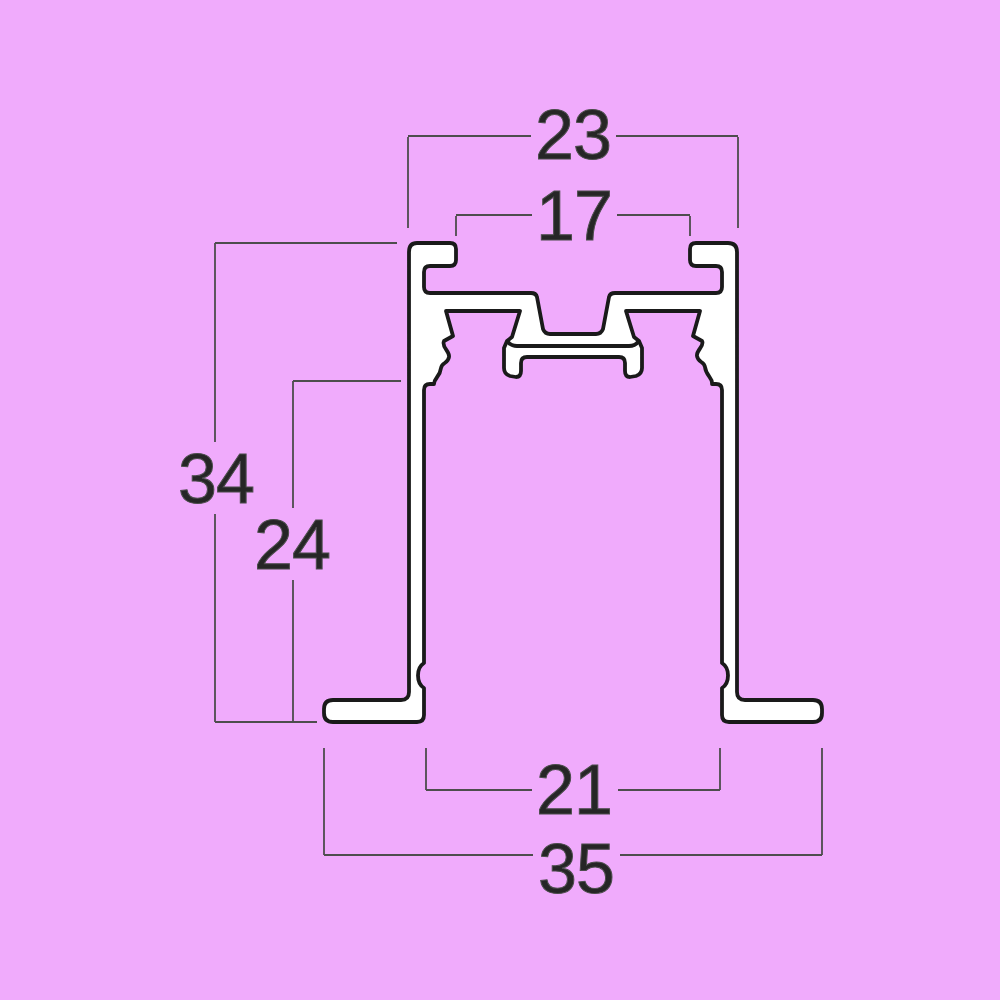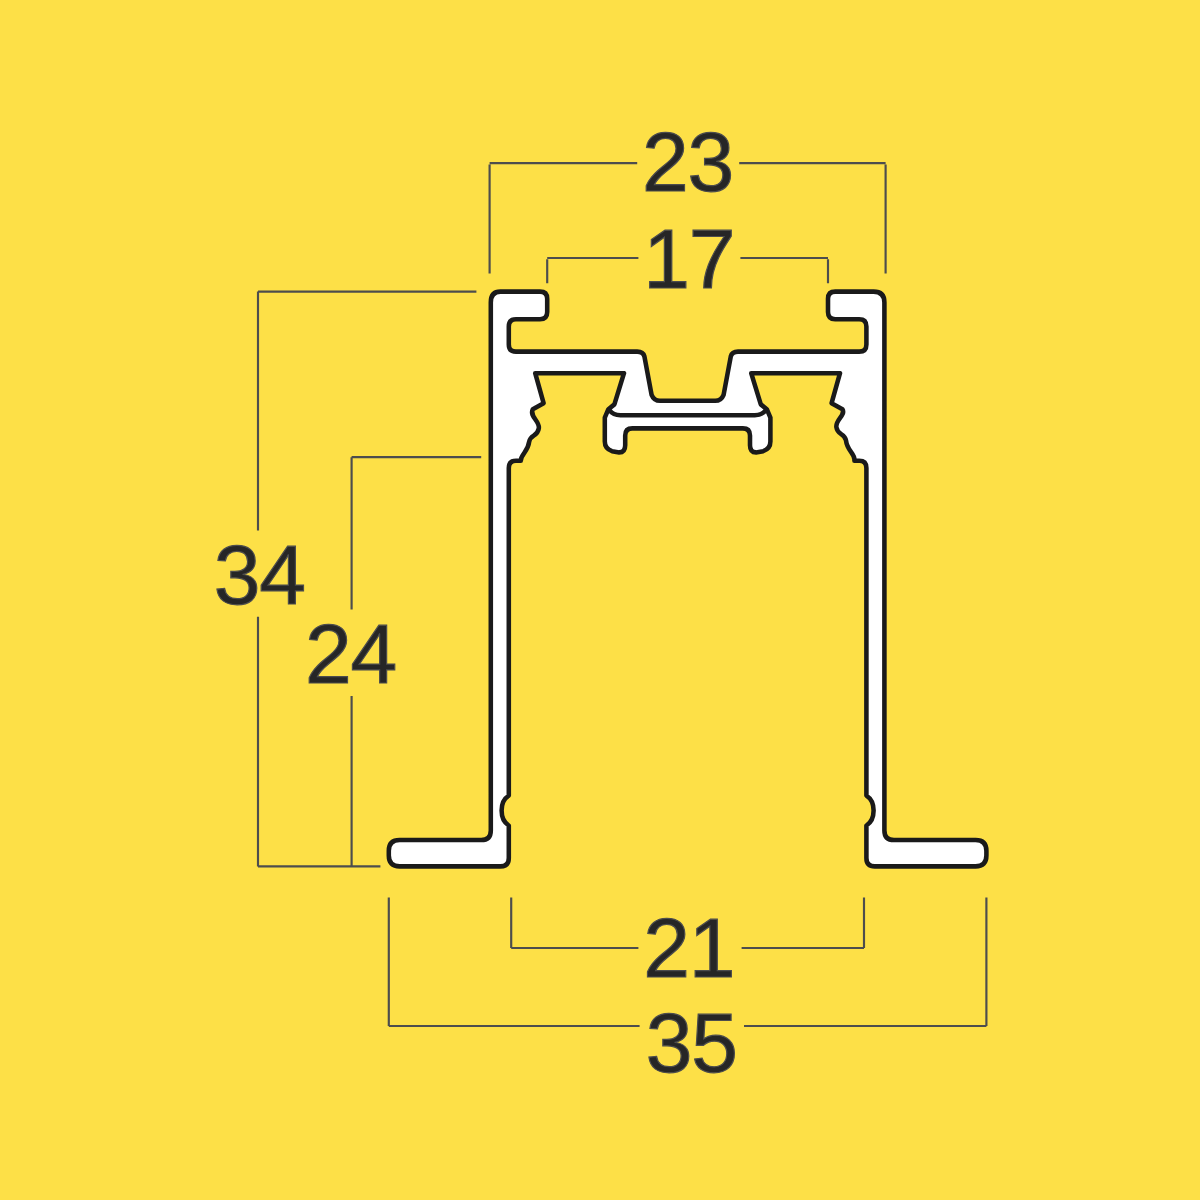--- a/index.html
+++ b/index.html
@@ -8,21 +8,21 @@
     background: #ffffff;
     width: 1000px;
     height: 1000px;
     overflow: hidden;
     font-family: "Liberation Sans", sans-serif;
   }
   .canvas-wrap {
     position: relative;
     width: 1000px;
     height: 1000px;
-    background: #fde047;
+    background: #f0abfc;
   }
   svg { display: block; }
   .outline {
     fill: #ffffff;
     stroke-width: 3.8;
     stroke-linejoin: round;
     stroke-linecap: round;
   }
   .outline-open {
     fill: none;

